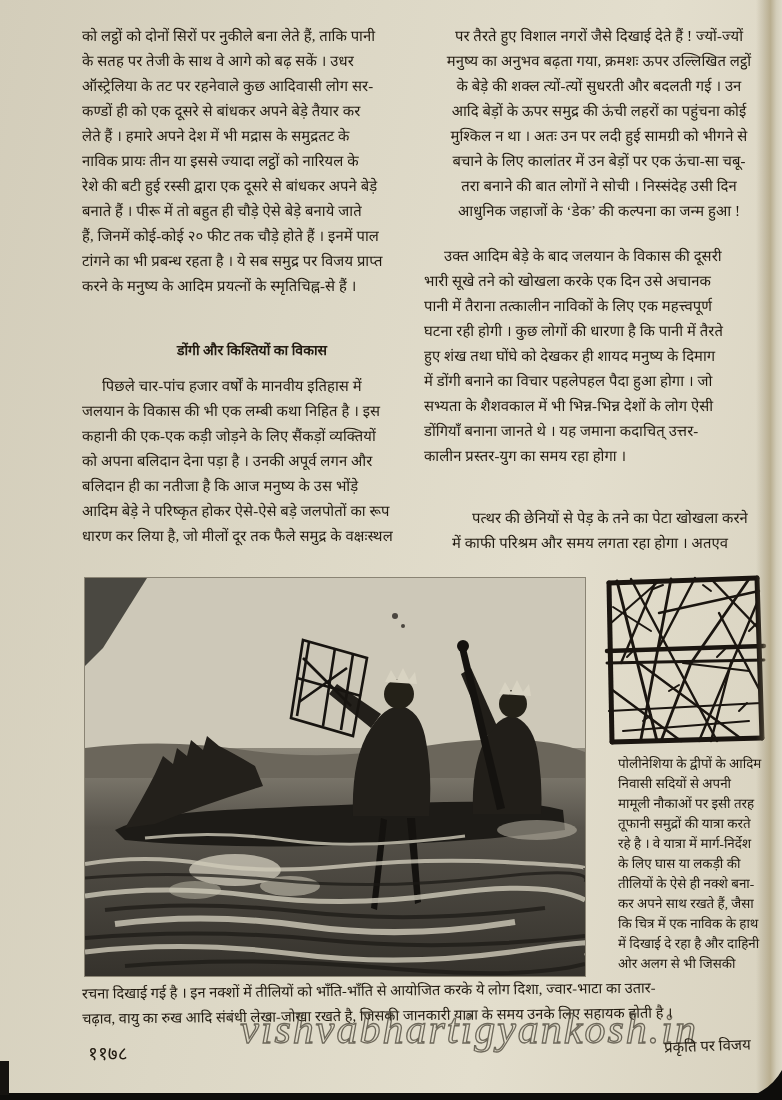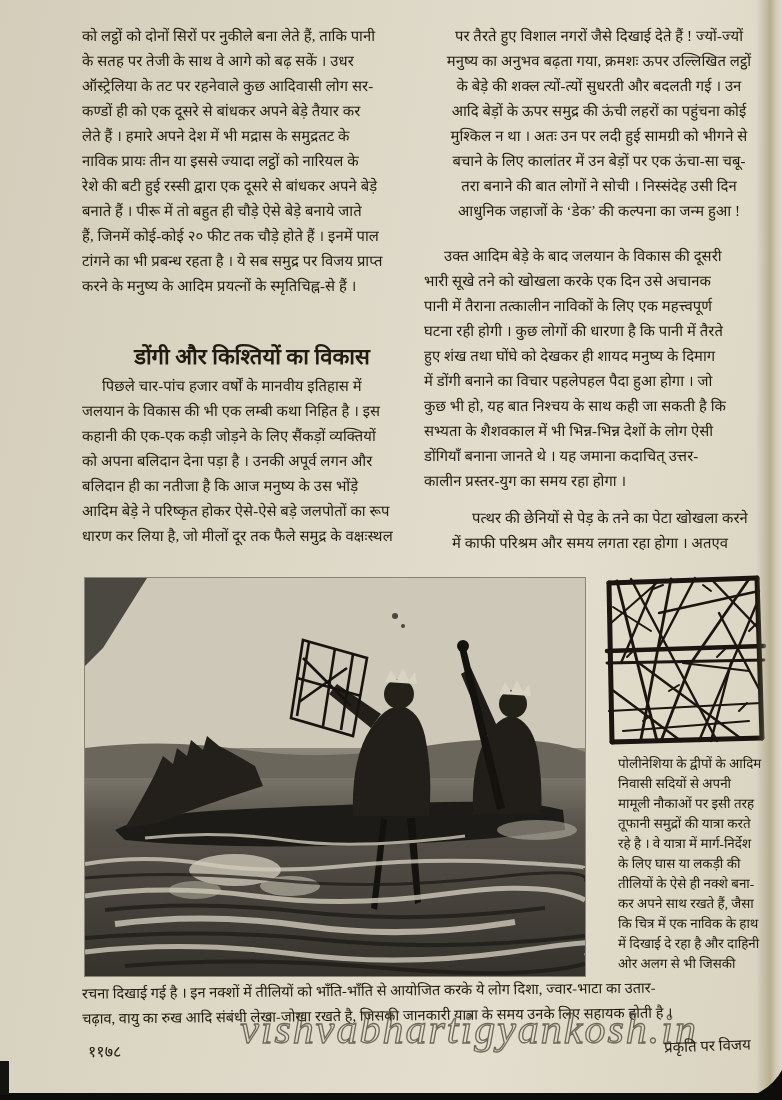--- a/index.html
+++ b/index.html
@@ -6,30 +6,30 @@
   .page {
     position:relative; width:782px; height:1100px; margin:0 auto;
     background: linear-gradient(100deg,#d3cdba 0%, #dcd7c5 35%, #e3decd 68%, #d8d2bf 100%);
     overflow:hidden;
     font-family:"Liberation Serif","DejaVu Serif",serif;
     color:#211a10;
   }
   .col { position:absolute; overflow:hidden; }
   .tl { white-space:nowrap; }
   .body-text { font-size:14.8px; line-height:25px; letter-spacing:0.1px; }
-  .heading { position:absolute; text-align:center; font-weight:bold; font-size:22px; }
+  .heading { position:absolute; text-align:center; font-weight:bold; font-size:14px; }
   .indent-first .tl:first-child { text-indent:20px; }
   .sidebar-text { font-size:13.4px; line-height:20px;margin-left:20px; }
   .caption-text { font-size:14.6px; line-height:25px; }
   .photo-frame {
     position:absolute; left:84px; top:577px; width:500px; height:398px;
     border:1px solid #8a8474; background:#c9c4b4;
   }
   .diagram-box { position:absolute; left:599px; top:571px; width:170px; height:178px; }
-  .footer-pageno { position:absolute; left:88px; top:1040px; font-size:16px; }
+  .footer-pageno { position:absolute; left:88px; top:1040px; font-size:19px; }
   .footer-right { position:absolute; left:664px; top:1035px; font-size:15px; transform:rotate(-2deg); }
   .watermark {
     position:absolute; left:118px; top:1005px; width:580px;
     font-size:42px; font-style:italic; letter-spacing:2px;
     color:transparent; -webkit-text-stroke:1.3px rgba(70,64,52,0.75);
     text-stroke:1.3px rgba(70,64,52,0.75);
     text-align:right;
   }
   .page-edge-right {
     position:absolute; right:0; top:0; width:26px; height:100%;
@@ -81,21 +81,20 @@
       <div class="tl">आधुनिक जहाजों के ‘डेक’ की कल्पना का जन्म हुआ !</div>
     </div>
 
   <div class="col body-text indent-first" style="left:424px; top:244px; width:350px; height:280px;">
       <div class="tl">उक्त आदिम बेड़े के बाद जलयान के विकास की दूसरी</div>
       <div class="tl">भारी सूखे तने को खोखला करके एक दिन उसे अचानक</div>
       <div class="tl">पानी में तैराना तत्कालीन नाविकों के लिए एक महत्त्वपूर्ण</div>
       <div class="tl">घटना रही होगी । कुछ लोगों की धारणा है कि पानी में तैरते</div>
       <div class="tl">हुए शंख तथा घोंघे को देखकर ही शायद मनुष्य के दिमाग</div>
       <div class="tl">में डोंगी बनाने का विचार पहलेपहल पैदा हुआ होगा । जो</div>
-      <div class="tl">कुछ भी हो, यह बात निश्चय के साथ कही जा सकती है कि</div>
       <div class="tl">सभ्यता के शैशवकाल में भी भिन्न-भिन्न देशों के लोग ऐसी</div>
       <div class="tl">डोंगियाँ बनाना जानते थे । यह जमाना कदाचित् उत्तर-</div>
       <div class="tl">कालीन प्रस्तर-युग का समय रहा होगा ।</div>
     </div>
 
   <div class="col body-text indent-first" style="left:424px; top:506px; width:350px; height:52px;margin-left:28px;">
       <div class="tl">पत्थर की छेनियों से पेड़ के तने का पेटा खोखला करने</div>
       <div class="tl">में काफी परिश्रम और समय लगता रहा होगा ।  अतएव</div>
     </div>
 

